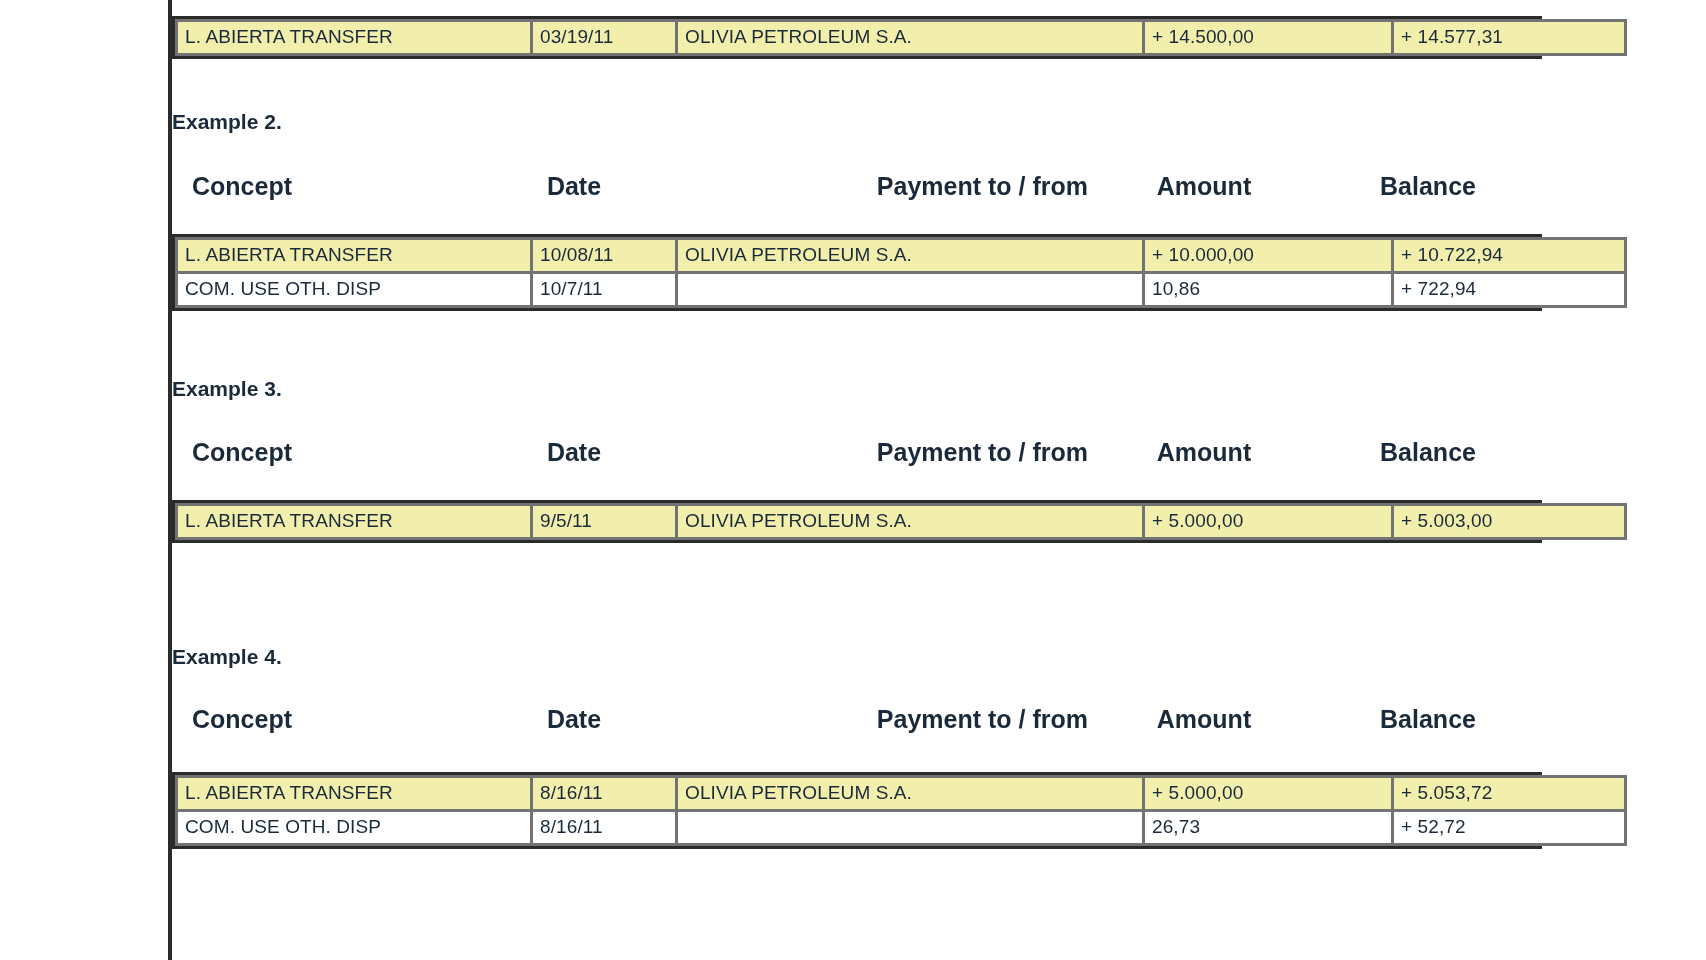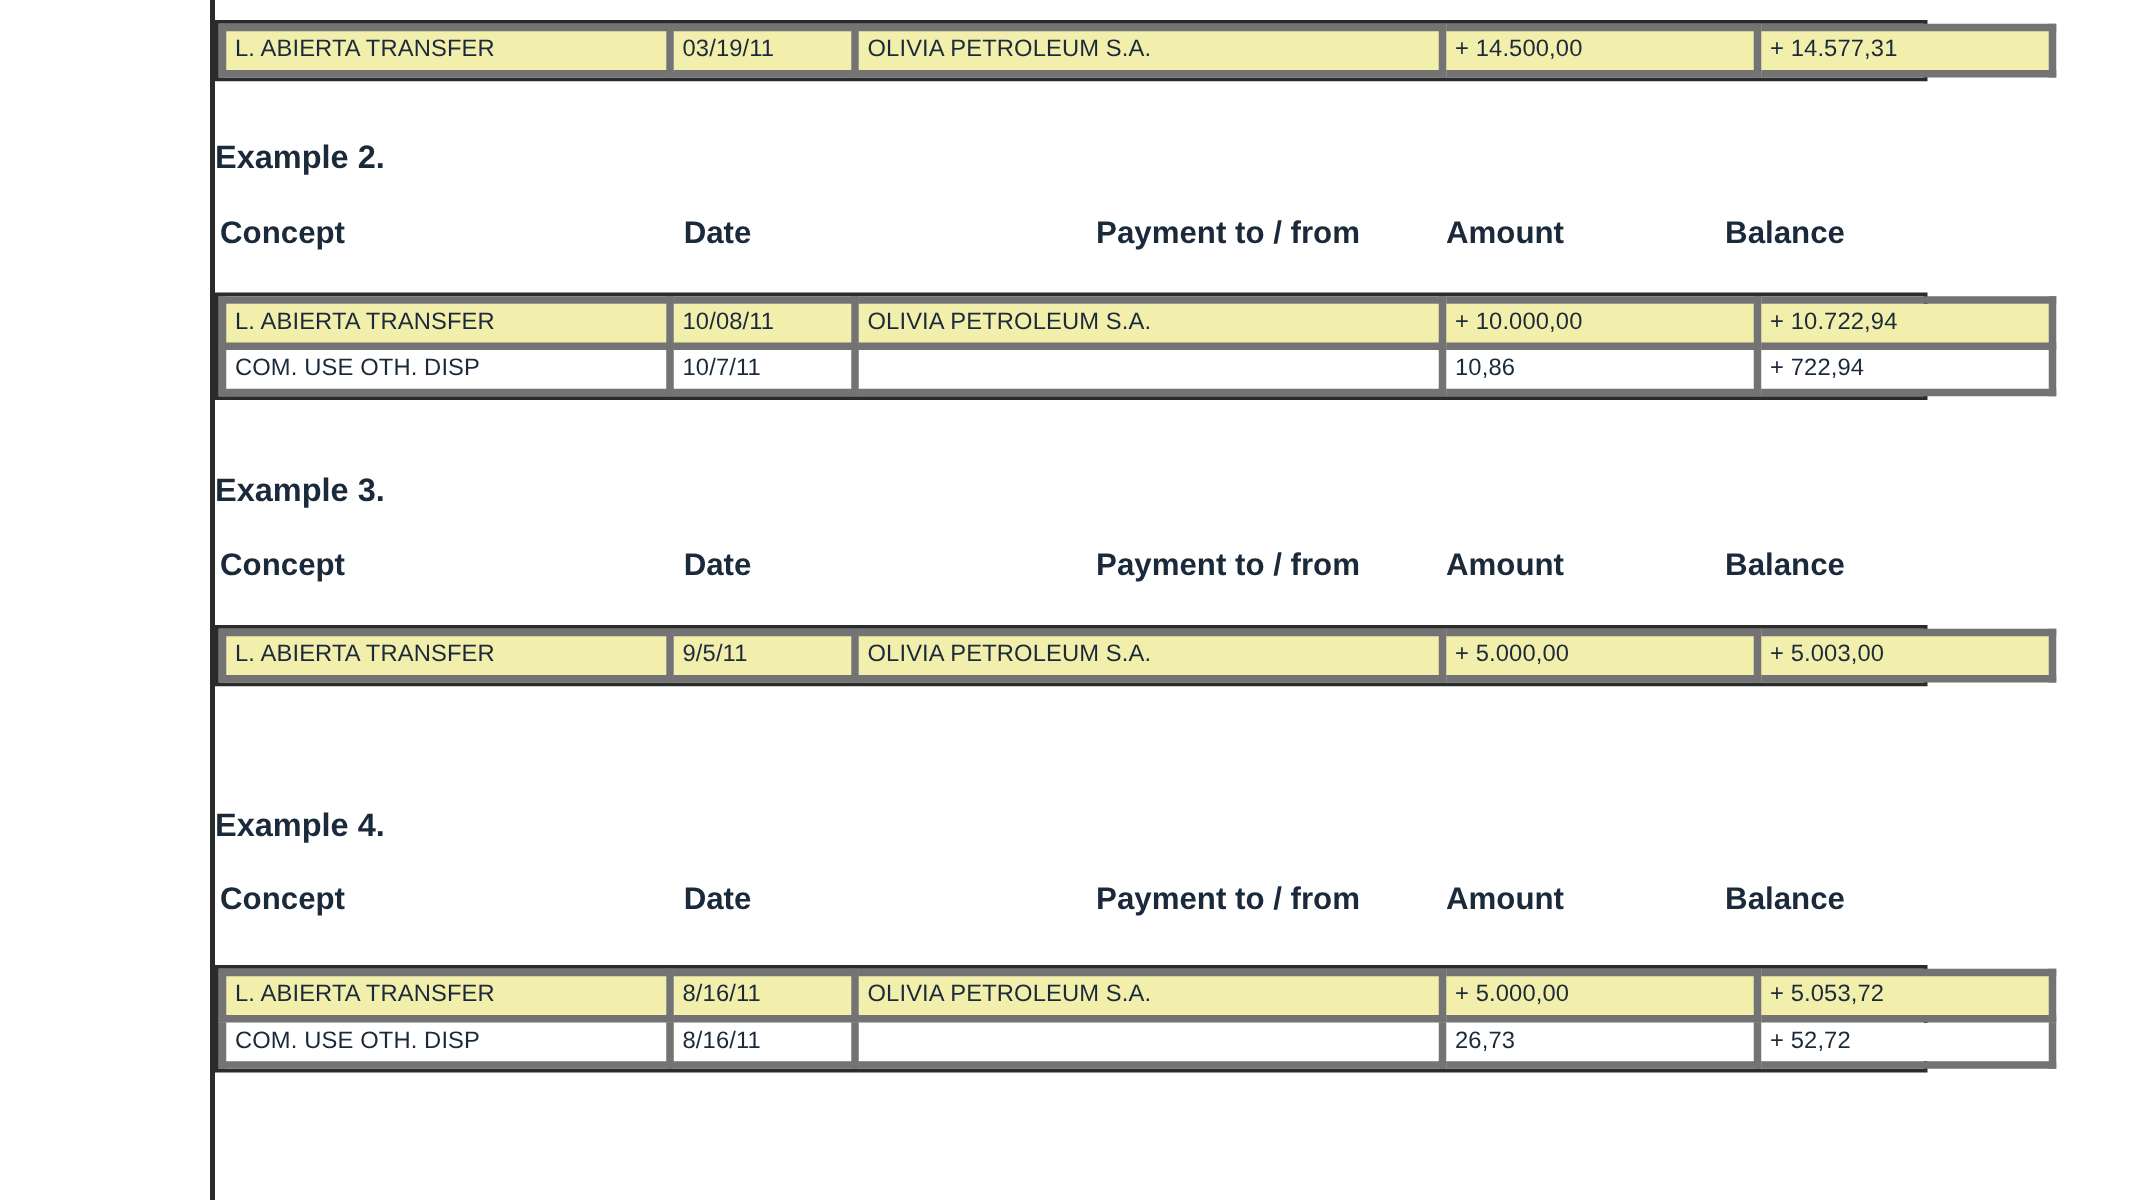--- a/index.html
+++ b/index.html
@@ -37,21 +37,21 @@
     width: 1370px;
   }
 
   table.ledger {
     border-collapse: collapse;
     width: 1370px;
     table-layout: fixed;
     font-size: 19px;
   }
   table.ledger td {
-    border: 6px solid #737373;
+    border: 3px solid #737373;
     padding: 4px 7px 5px 7px;
     vertical-align: middle;
     white-space: nowrap;
     overflow: hidden;
     font-family: "Liberation Sans", sans-serif;
     letter-spacing: 0.1px;
   }
   table.ledger tr.highlight td {
     background: #f2eeab;
   }
@@ -64,35 +64,35 @@
     width: 1370px;
     box-sizing: border-box;
   }
   .col-concept { width: 338px; }
   .col-date    { width: 128px; }
   .col-payment { width: 450px; }
   .col-amount  { width: 232px; }
   .col-balance { width: 216px; }
 
   .example-title {
-    font-size: 26px;
+    font-size: 21px;
     font-weight: bold;
     color: #1b2a3a;
     margin: 0;
     padding: 0;
   }
 
   .headrow {
     display: flex;
     width: 1370px;
     font-size: 25px;
     font-weight: bold;
     color: #1b2a3a;
   }
-  .headrow .h-concept { width: 338px; text-align: left; padding-left: 4px; box-sizing: border-box;}
+  .headrow .h-concept { width: 338px; text-align: left; padding-left: 20px; box-sizing: border-box;}
   .headrow .h-date    { width: 128px; text-align: center; box-sizing: border-box;}
   .headrow .h-payment { width: 450px; text-align: right; box-sizing: border-box;}
   .headrow .h-amount  { width: 232px; text-align: center; box-sizing: border-box;}
   .headrow .h-balance { width: 216px; text-align: center; box-sizing: border-box;}
 
   .blk { position: absolute; left: 0; }
 </style>
 </head>
 <body>
 

